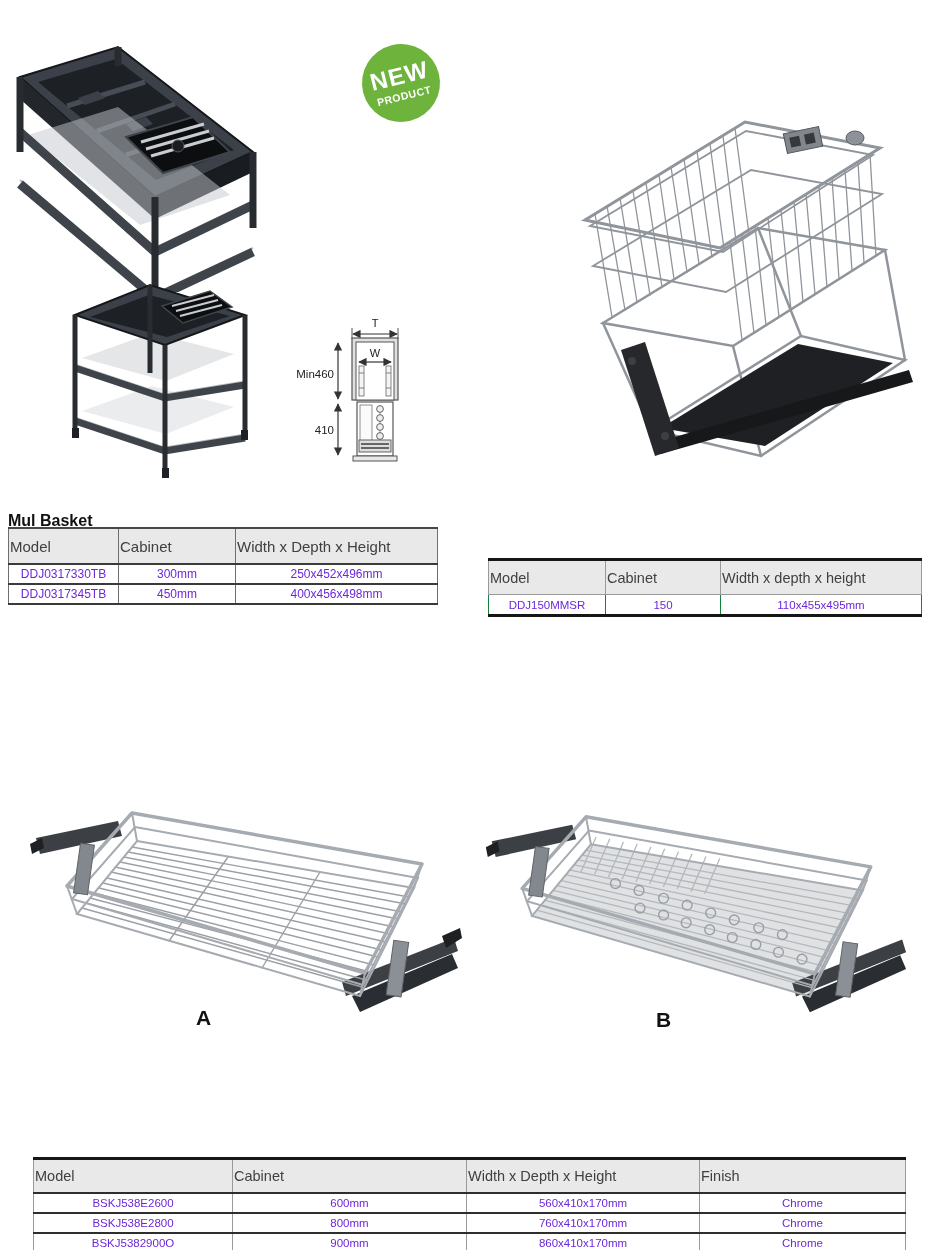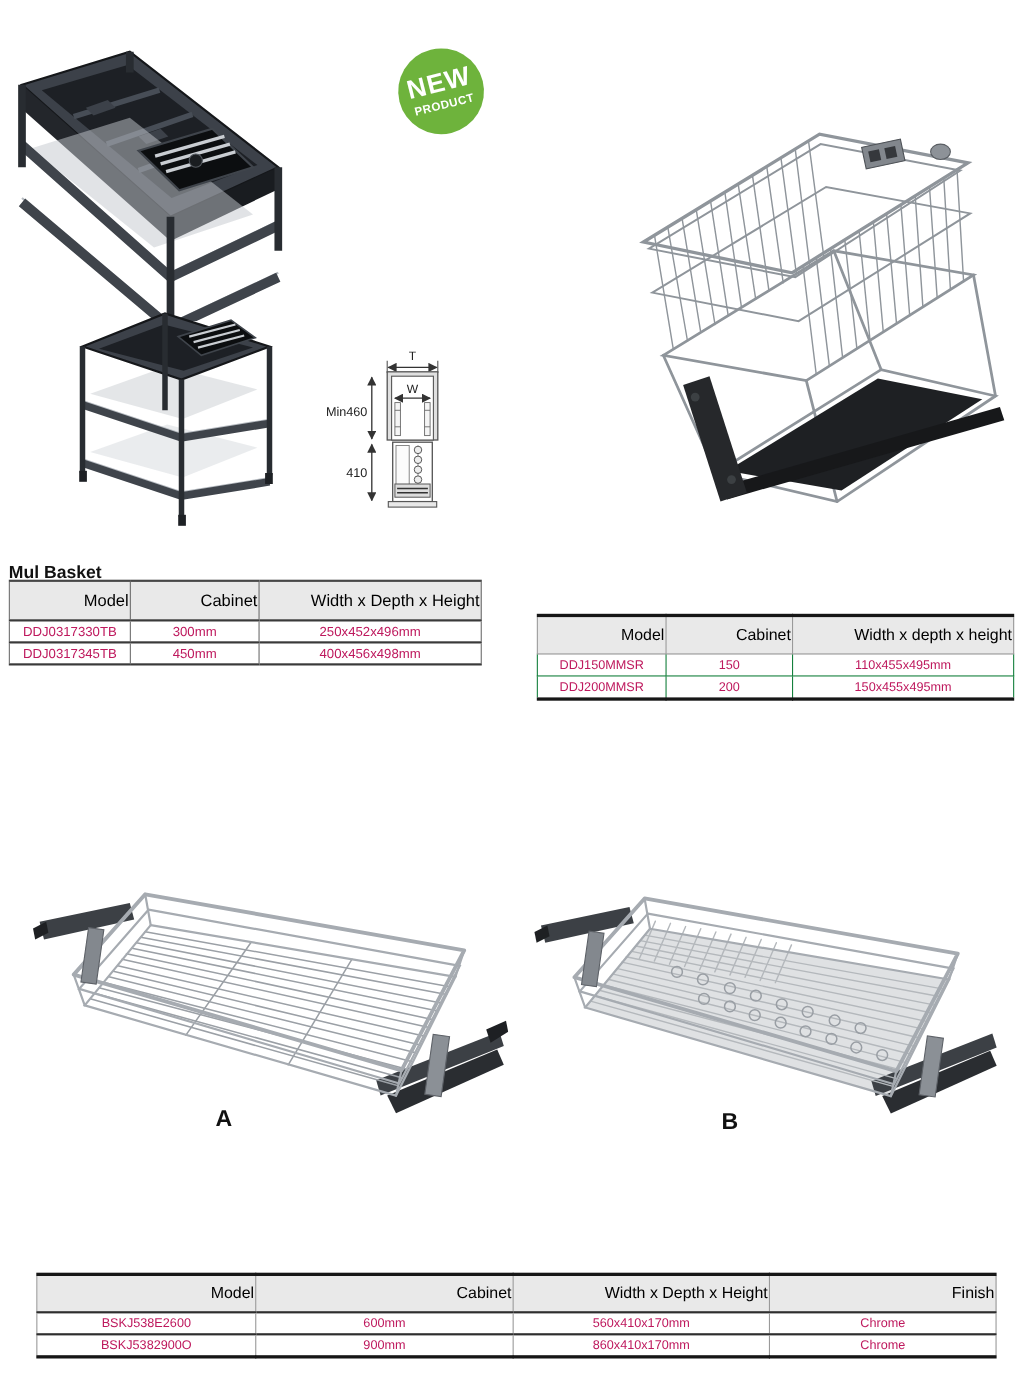--- a/index.html
+++ b/index.html
@@ -14,22 +14,22 @@
   .badge .l2{font-size:10.5px;font-weight:700;letter-spacing:.5px;margin-top:2px;}
 
   .section-title{position:absolute;left:8px;top:496px;font-size:16px;font-weight:700;color:#111;margin-top:16px;}
 
   .variant-label{position:absolute;font-size:21px;font-weight:700;color:#111;}
   .label-a{left:196px;top:1006px;}
   .label-b{left:656px;top:1008px;}
 
   
   table{border-collapse:collapse;table-layout:fixed;}
-  th{background:#e9e9e9;font-weight:400;color:#000000;text-align:right;}
-  td{text-align:center;color:#be185d;}
+  th{background:#e9e9e9;font-weight:400;color:#404040;text-align:left;}
+  td{text-align:center;color:#6d28d9;}
 
   .tbl-left{position:absolute;left:8px;top:527px;width:429px;}
   .tbl-left th{height:32px;font-size:15px;border:1px solid #6e6e6e;border-top:2px solid #474747;border-bottom:2px solid #3a3a3a;}
   .tbl-left td{height:16px;font-size:12px;border:1px solid #6e6e6e;border-top:2px solid #3a3a3a;border-bottom:2px solid #3a3a3a;}
 
   .tbl-right{position:absolute;left:488px;top:558px;width:433px;border-top:3px solid #161616;border-bottom:3px solid #161616;}
   .tbl-right th{height:31px;font-size:14.5px;border:1px solid #9a9a9a;}
   .tbl-right td{height:17px;font-size:11.5px;border:1px solid #15803d;}
 
   .tbl-bottom{position:absolute;left:33px;top:1157px;width:872px;border-top:3px solid #161616;border-bottom:3px solid #161616;}
@@ -242,25 +242,20 @@
       <th>Cabinet</th>
       <th>Width x depth x height</th>
     </tr>
   </thead>
   <tbody>
     <tr>
       <td>DDJ150MMSR</td>
       <td>150</td>
       <td>110x455x495mm</td>
     </tr>
-    <tr>
-      <td>DDJ200MMSR</td>
-      <td>200</td>
-      <td>150x455x495mm</td>
-    </tr>
   </tbody>
 </table>
 
 <div class="abs" style="left:22px;top:786px;width:440px;height:250px;">
   <svg width="440" height="250" viewBox="0 0 440 250">
     <path d="M14,52 L96,35 L100,50 L18,68 Z" fill="#3c4045"></path>
     <path d="M8,58 L20,52 L22,62 L10,68 Z" fill="#1e2023"></path>
     <path d="M320,196 L432,152 L436,165 L324,210 Z" fill="#3c4045"></path>
     <path d="M330,210 L430,168 L436,182 L338,226 Z" fill="#2a2d31"></path>
     <path d="M420,150 L438,142 L440,152 L424,162 Z" fill="#1e2023"></path>
@@ -381,19 +376,25 @@
     </tr>
   </thead>
   <tbody>
     <tr>
       <td>BSKJ538E2600</td>
       <td>600mm</td>
       <td>560x410x170mm</td>
       <td>Chrome</td>
     </tr>
     <tr>
+      <td>BSKJ538E2800</td>
+      <td>800mm</td>
+      <td>760x410x170mm</td>
+      <td>Chrome</td>
+    </tr>
+    <tr>
       <td>BSKJ5382900O</td>
       <td>900mm</td>
       <td>860x410x170mm</td>
       <td>Chrome</td>
     </tr>
   </tbody>
 </table>
 
 </body></html>

